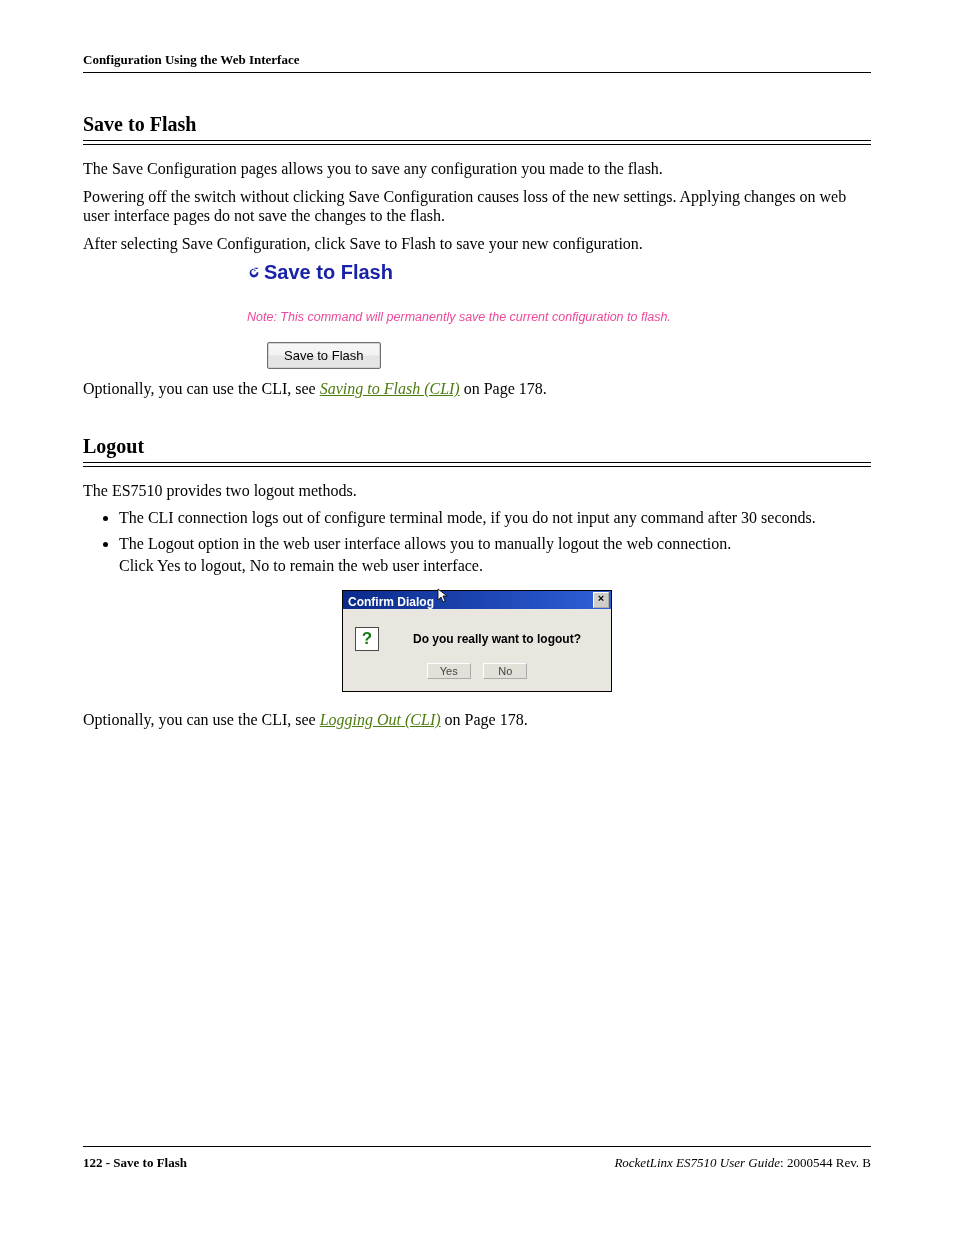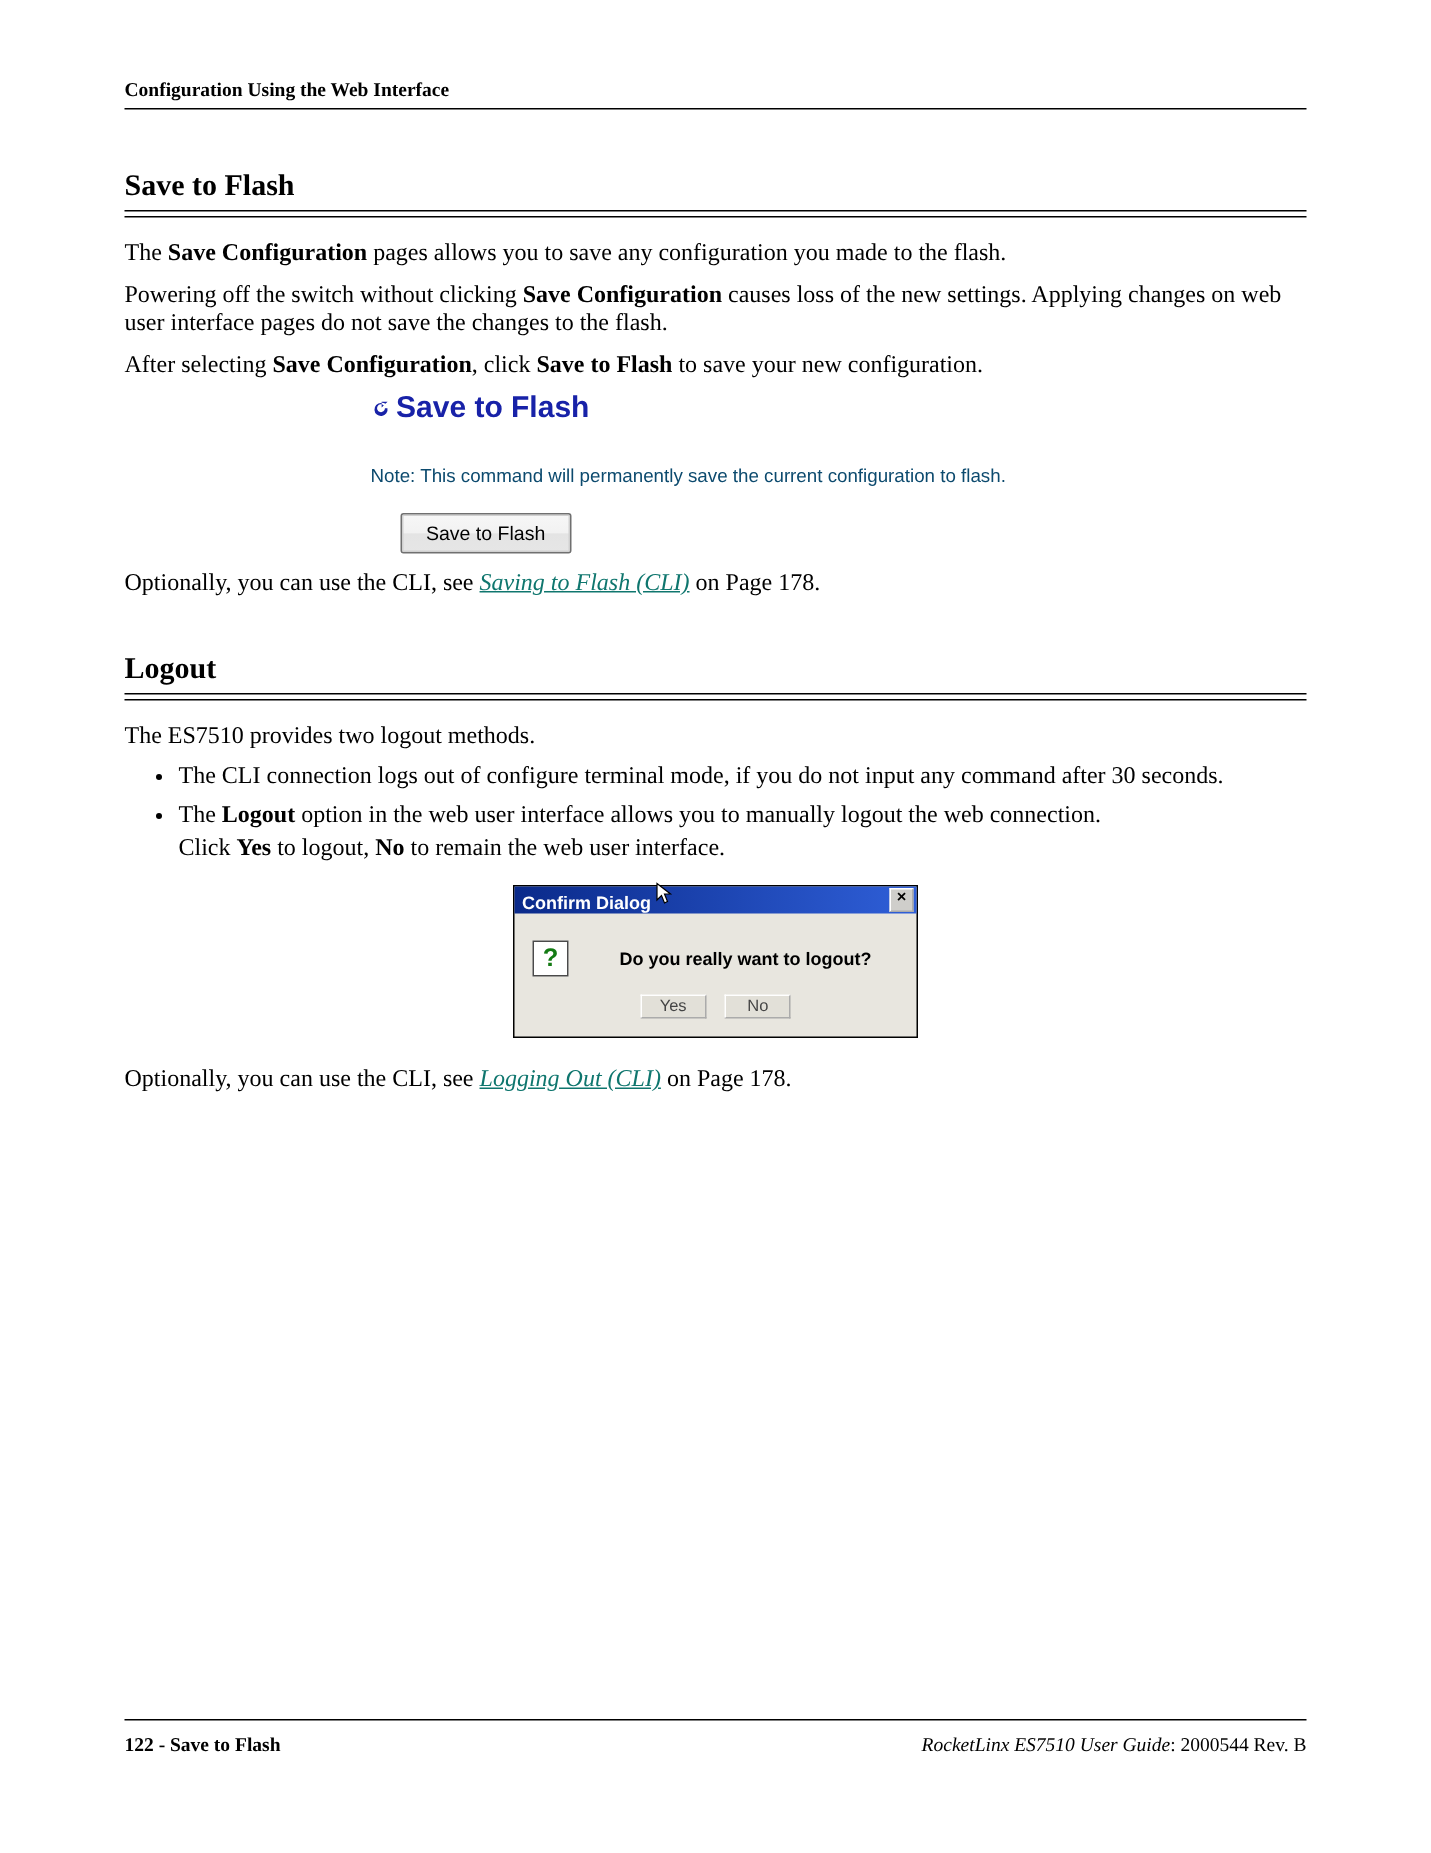--- a/index.html
+++ b/index.html
@@ -39,23 +39,23 @@
     margin: 2px 0 14px 0;
     box-sizing: content-box;
     padding: 0;
   }
   p.body {
     font-family: "Times New Roman", serif;
     font-size: 16px;
     line-height: 1.22;
     margin: 0 0 8px 0;
   }
-  .bold { font-weight: bold; }
+  .bold { font-weight: normal; }
   .link {
-    color: #0f766e;
+    color: #4d7c0f;
     text-decoration: underline;
     font-style: italic;
     cursor: pointer;
   }
   ul.bullets {
     list-style: disc;
     margin: 4px 0 0 16px;
     padding: 0 0 0 20px;
     font-size: 16px;
   }
@@ -83,22 +83,23 @@
   }
   .refresh-icon {
     display: inline-block;
     width: 14px; height: 14px;
     color: #1822a8;
     font-size: 14px;
   }
   .stf-note {
     font-family: Arial, sans-serif;
     font-size: 12.5px;
-    color: #0c4a6e;
+    color: #ec4899;
     margin: 26px 0 18px 0;
+    font-style: italic;
   }
   .stf-button {
     display: inline-block;
     font-family: Arial, sans-serif;
     font-size: 13px;
     padding: 5px 16px;
     border: 1px solid #707070;
     background: linear-gradient(#f7f7f7 0%, #f2f2f2 48%, #e4e4e4 52%, #e6e6e6 100%);
     border-radius: 2px;
     color: #000;

